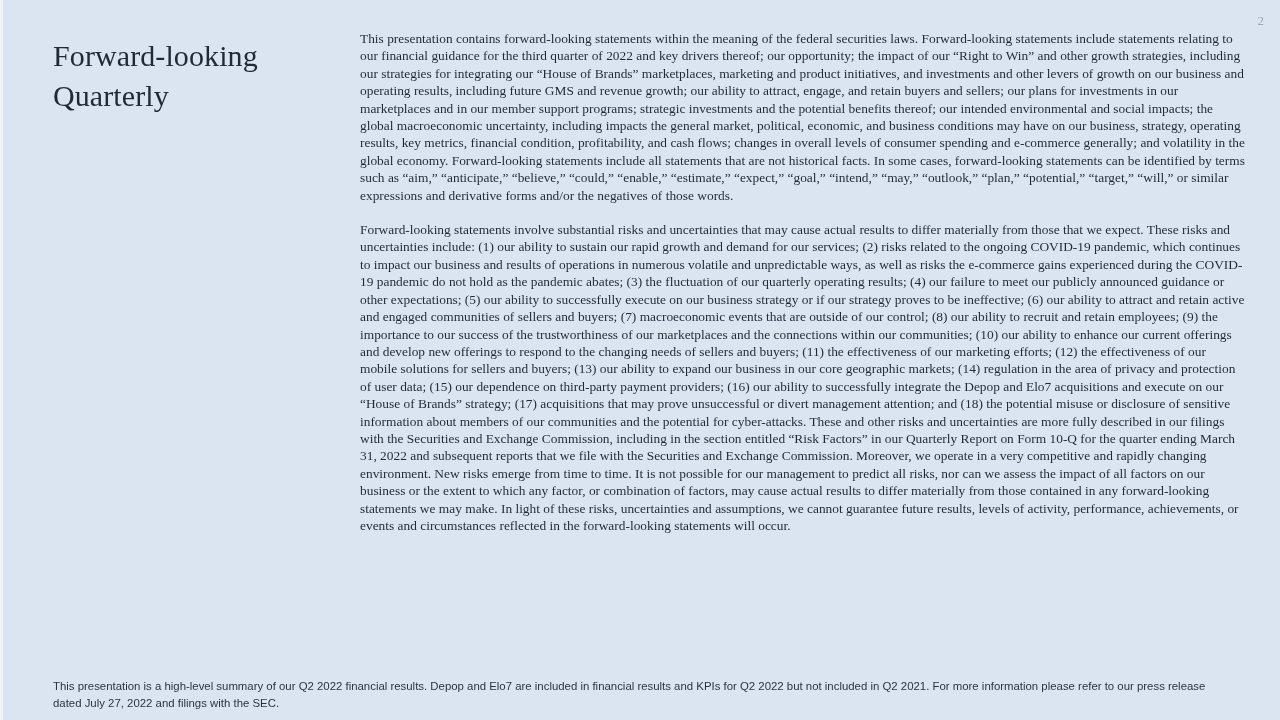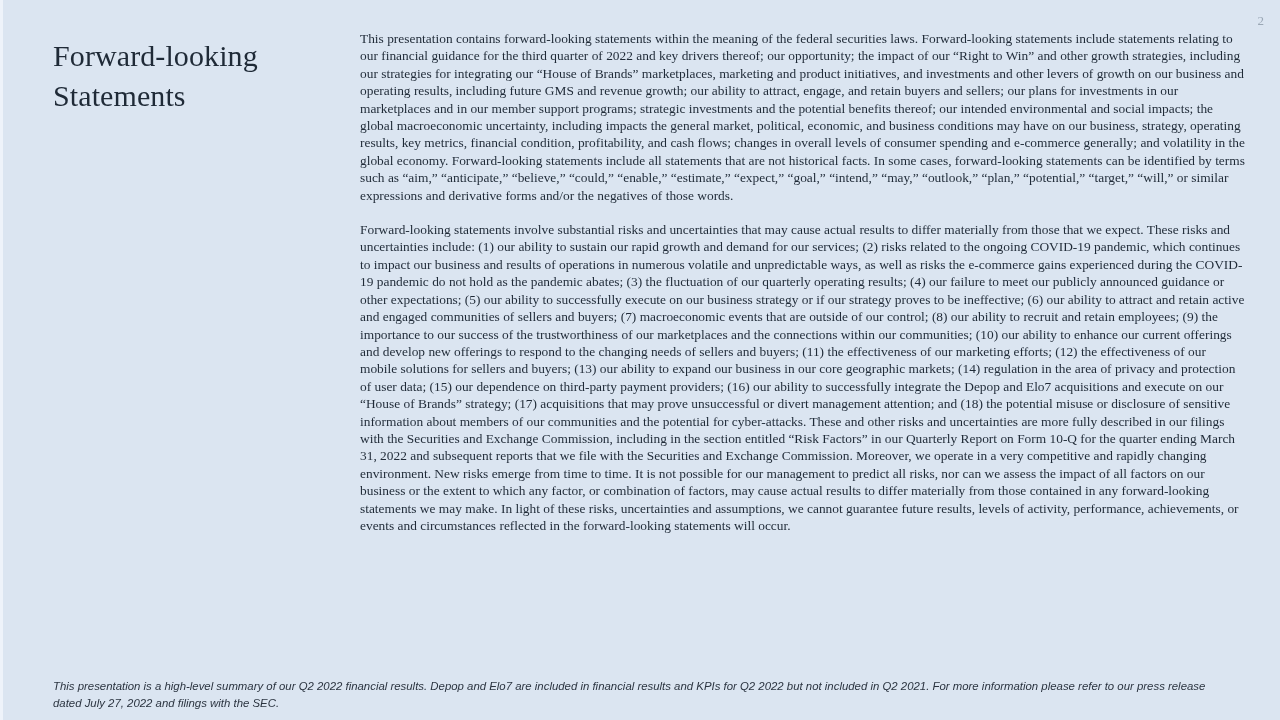--- a/index.html
+++ b/index.html
@@ -66,34 +66,33 @@
   .body-col p:last-child {
     margin-bottom: 0;
   }
 
   .footnote {
     position: absolute;
     left: 50px;
     bottom: 8px;
     width: 1180px;
     font-family: "Liberation Sans", sans-serif;
-    font-style: italic;
     font-size: 11.4px;
     line-height: 17px;
     color: #2b3440;
   }
 </style>
 </head>
 <body>
 
 <div class="slide">
 
   <div class="slide-number">2</div>
 
-  <div class="title">Forward-looking Statements</div>
+  <div class="title">Forward-looking Quarterly</div>
 
   <div class="body-col">
     <p>This presentation contains forward-looking statements within the meaning of the federal securities laws. Forward-looking statements include statements relating to our financial guidance for the third quarter of 2022 and key drivers thereof; our opportunity; the impact of our “Right to Win” and other growth strategies, including our strategies for integrating our “House of Brands” marketplaces, marketing and product initiatives, and investments and other levers of growth on our business and operating results, including future GMS and revenue growth; our ability to attract, engage, and retain buyers and sellers; our plans for investments in our marketplaces and in our member support programs; strategic investments and the potential benefits thereof; our intended environmental and social impacts; the global macroeconomic uncertainty, including impacts the general market, political, economic, and business conditions may have on our business, strategy, operating results, key metrics, financial condition, profitability, and cash flows; changes in overall levels of consumer spending and e-commerce generally; and volatility in the global economy.  Forward-looking statements include all statements that are not historical facts. In some cases, forward-looking statements can be identified by terms such as “aim,” “anticipate,” “believe,” “could,” “enable,” “estimate,” “expect,” “goal,” “intend,” “may,” “outlook,” “plan,” “potential,” “target,” “will,” or similar expressions and derivative forms and/or the negatives of those words.</p>
     <p>Forward-looking statements involve substantial risks and uncertainties that may cause actual results to differ materially from those that we expect. These risks and uncertainties include: (1) our ability to sustain our rapid growth and demand for our services; (2) risks related to the ongoing COVID-19 pandemic, which continues to impact our business and results of operations in numerous volatile and unpredictable ways, as well as risks the e-commerce gains experienced during the COVID-19 pandemic do not hold as the pandemic abates; (3) the fluctuation of our quarterly operating results; (4) our failure to meet our publicly announced guidance or other expectations; (5) our ability to successfully execute on our business strategy or if our strategy proves to be ineffective; (6) our ability to attract and retain active and engaged communities of sellers and buyers; (7) macroeconomic events that are outside of our control; (8) our ability to recruit and retain employees; (9) the importance to our success of the trustworthiness of our marketplaces and the connections within our communities; (10) our ability to enhance our current offerings and develop new offerings to respond to the changing needs of sellers and buyers; (11) the effectiveness of our marketing efforts; (12) the effectiveness of our mobile solutions for sellers and buyers; (13) our ability to expand our business in our core geographic markets; (14) regulation in the area of privacy and protection of user data; (15) our dependence on third-party payment providers; (16) our ability to successfully integrate the Depop and Elo7 acquisitions and execute on our “House of Brands” strategy; (17) acquisitions that may prove unsuccessful or divert management attention; and (18) the potential misuse or disclosure of sensitive information about members of our communities and the potential for cyber-attacks. These and other risks and uncertainties are more fully described in our filings with the Securities and Exchange Commission, including in the section entitled “Risk Factors” in our Quarterly  Report on Form 10-Q for the quarter ending March 31, 2022 and subsequent reports that we file with the Securities and Exchange Commission. Moreover, we operate in a very competitive and rapidly changing environment. New risks emerge from time to time. It is not possible for our management to predict all risks, nor can we assess the impact of all factors on our business or the extent to which any factor, or combination of factors, may cause actual results to differ materially from those contained in any forward-looking statements we may make. In light of these risks, uncertainties and assumptions, we cannot guarantee future results, levels of activity, performance, achievements, or events and circumstances reflected in the forward-looking statements will occur.</p>
   </div>
 
   <div class="footnote">This presentation is a high-level summary of our Q2 2022 financial results. Depop and Elo7 are included in financial results and KPIs for Q2 2022 but not included in Q2 2021. For more information please refer to our press release dated July 27, 2022 and filings with the SEC.</div>
 
 </div>
 

